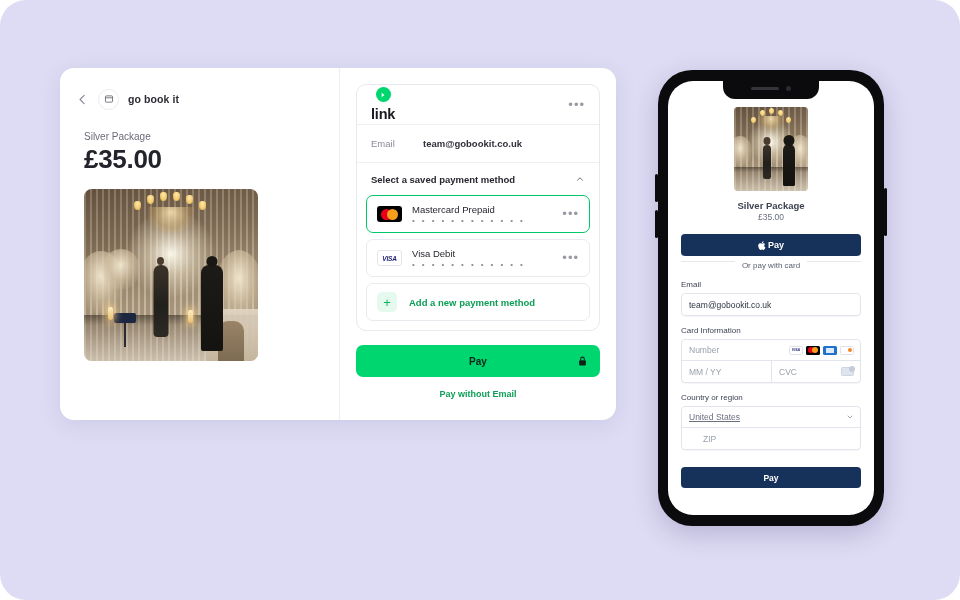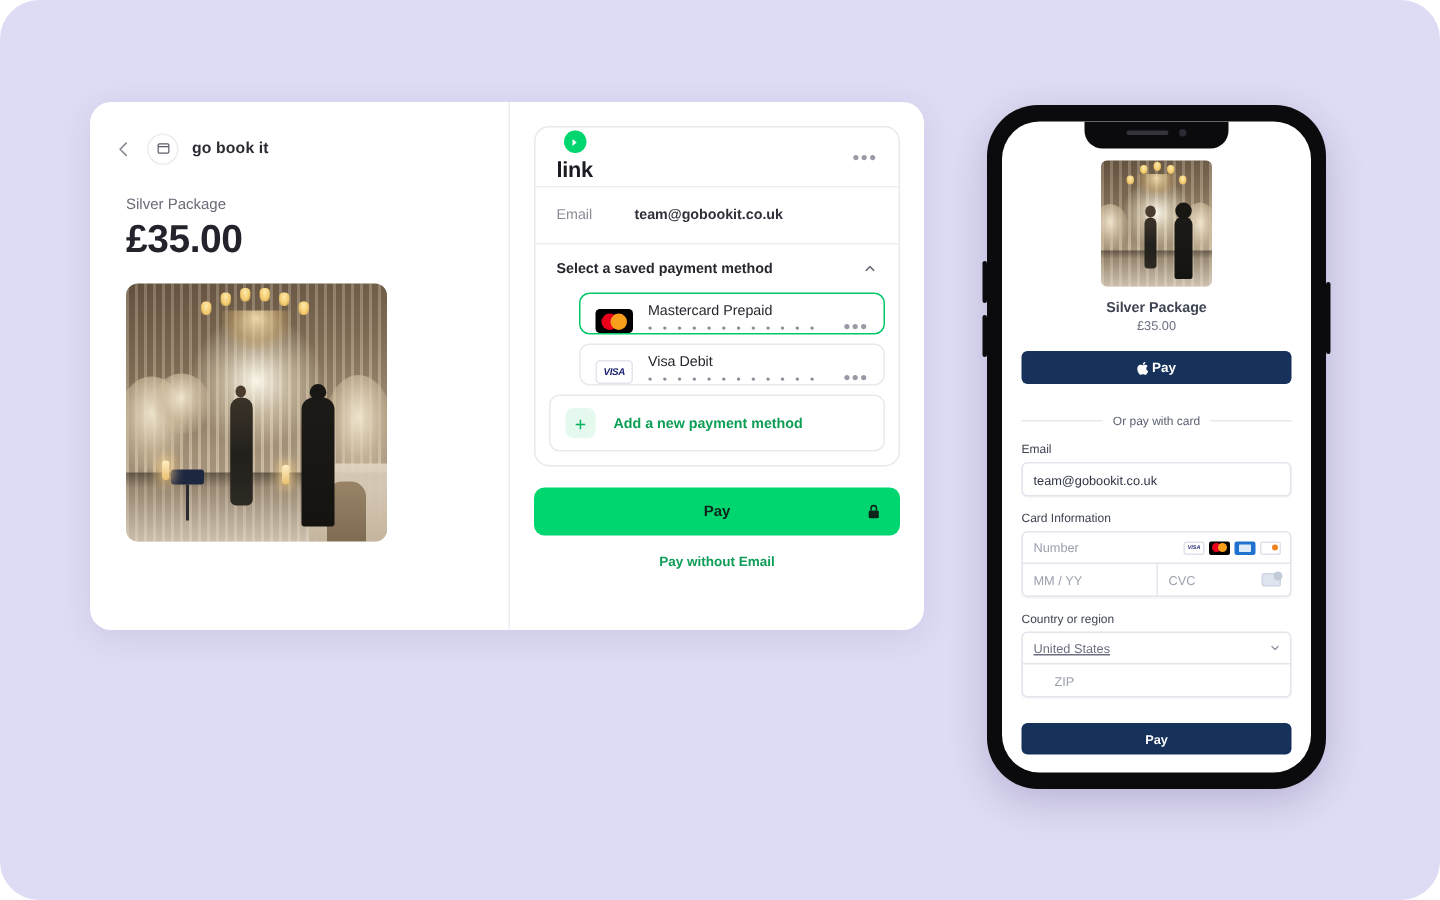--- a/index.html
+++ b/index.html
@@ -195,25 +195,24 @@
   #email-label { font-size: 9.5px; color: #8b8b97; width: 52px; }
   #email-value { font-size: 9.5px; color: #30303a; font-weight: 600; }
   #saved-header {
     height: 32px; padding: 0 14px;
     display: flex; align-items: center; justify-content: space-between;
   }
   #saved-title { font-size: 9.5px; font-weight: 700; color: #26262e; }
   #chevron-up { color: #6e6e7a; }
   #methods { padding: 0 9px 9px 9px; display: flex; flex-direction: column; gap: 6px; }
   .method-row {
-    height: 28px; padding: 0 10px;
+    height: 38px; padding: 0 10px;
     border: 1px solid #e9e9ef; border-radius: 7px;
-    display: flex; align-items: flex-end; gap: 10px;
+    display: flex; align-items: center; gap: 10px;
     background: #fff;
-    margin-left: 20px;
   }
   .method-row.selected { border: 1.6px solid #00c767; }
   .brand-badge {
     width: 25px; height: 16px; border-radius: 3px;
     flex: 0 0 auto; display: flex; align-items: center; justify-content: center;
   }
   .brand-badge.mc { background: #000000; }
   .mc-circles { position: relative; width: 17px; height: 11px; }
   .mc-circles i {
     position: absolute; top: 0; width: 11px; height: 11px; border-radius: 50%;
@@ -306,21 +305,21 @@
   }
   #phone-product-price { margin-top: 1px; font-size: 8.5px; color: #6a7080; }
   #apple-pay-button {
     margin-top: 12px; height: 22px;
     background: #16315a; border-radius: 4px;
     display: flex; align-items: center; justify-content: center; gap: 2px;
     cursor: pointer;
   }
   #apple-pay-label { font-size: 9px; font-weight: 700; color: #ffffff; }
   #or-pay-row {
-    margin-top: 20px; display: flex; align-items: center; gap: 7px;
+    margin-top: 5px; display: flex; align-items: flex-start; gap: 7px;
   }
   .hr-line { flex: 1; height: 1px; background: #e6e8ee; }
   #or-pay-label { font-size: 8px; color: #5a6070; }
   .field-label {
     margin-top: 10px; margin-bottom: 4px;
     font-size: 8px; color: #3d4351; font-weight: 400;
   }
   .field-box {
     border: 1px solid #e2e5ec; border-radius: 4px;
     background: #ffffff;

